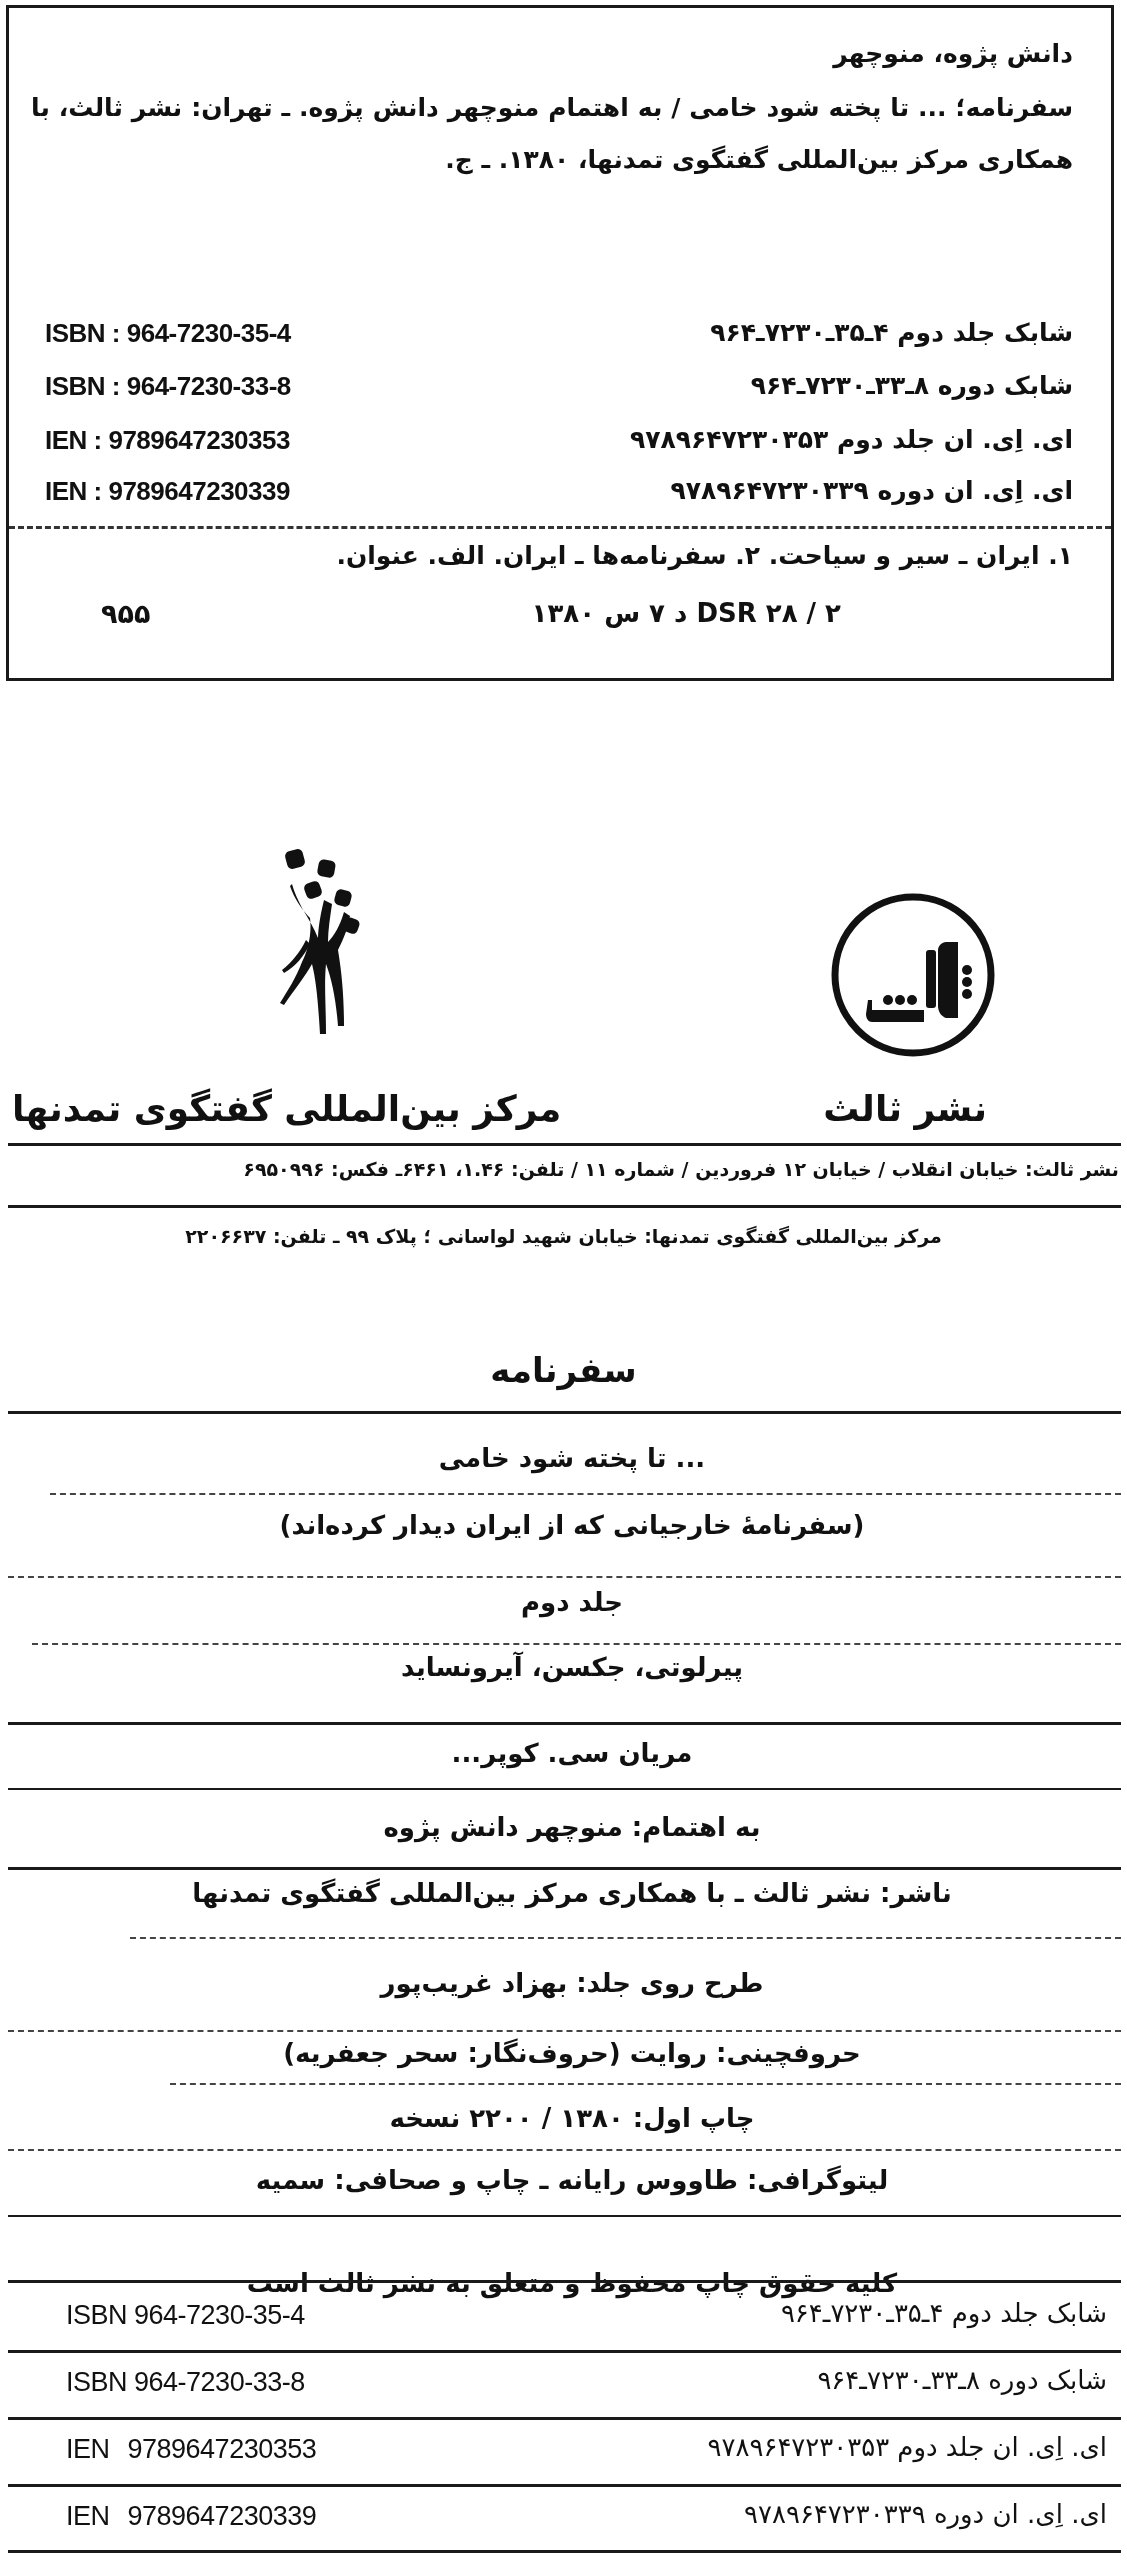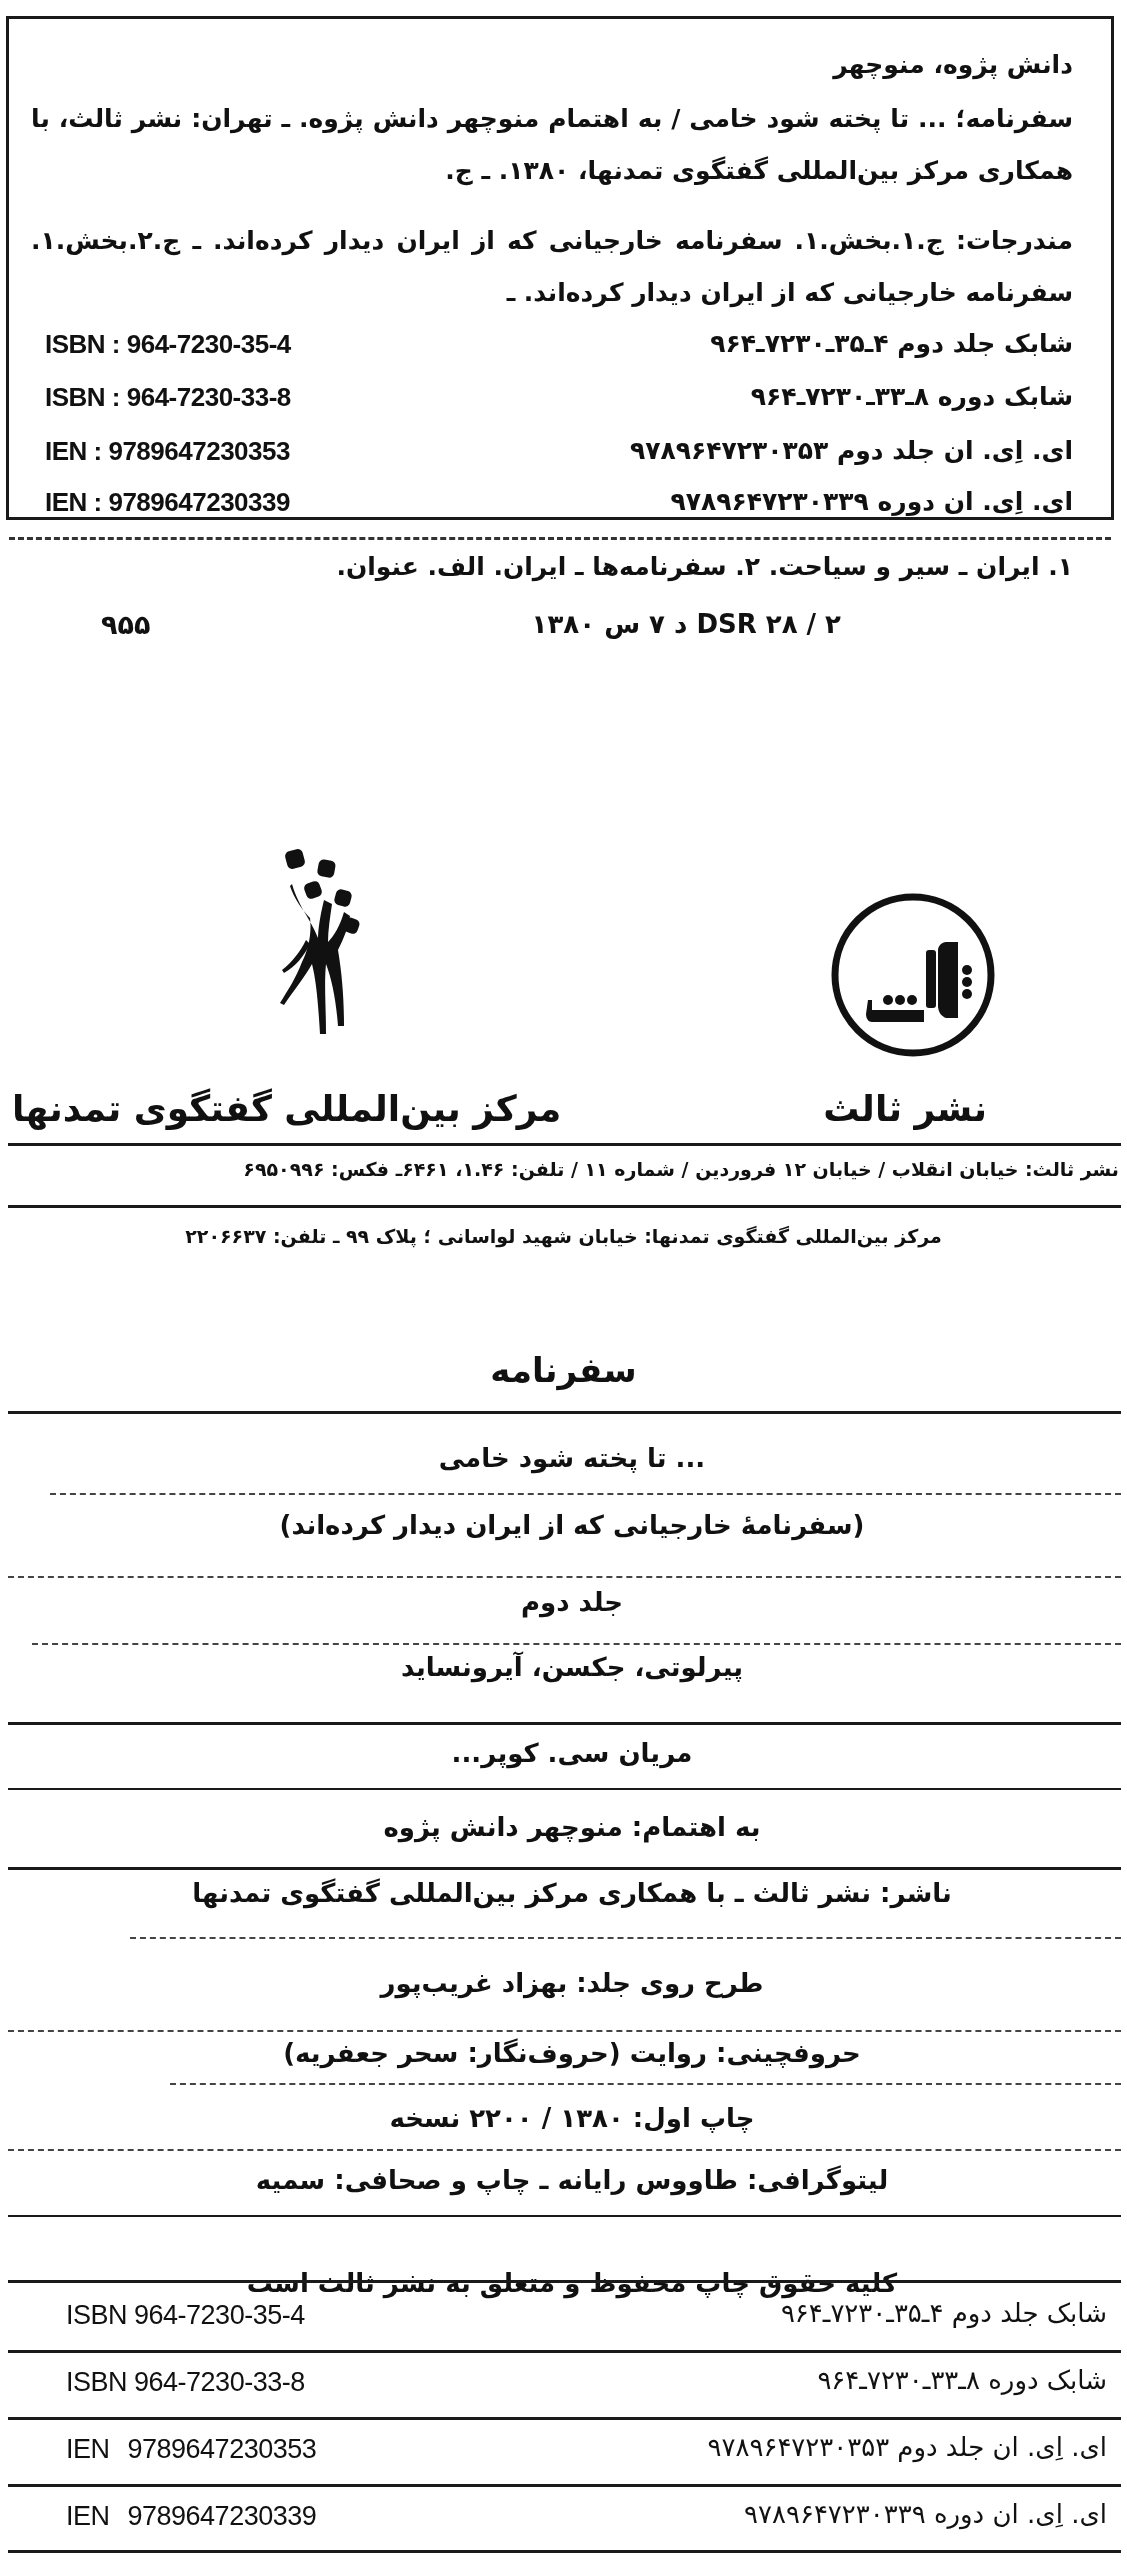--- a/index.html
+++ b/index.html
@@ -5,21 +5,21 @@
   html, body { margin: 0; padding: 0; background: #ffffff; }
   body {
     width: 1127px; height: 2560px; position: relative; overflow: hidden;
     font-family: "DejaVu Sans", sans-serif; color: #111111;
   }
   .rtl { direction: rtl; unicode-bidi: embed; }
   .ltr { direction: ltr; unicode-bidi: embed; }
 
   
   .catalog-box {
-    position: absolute; left: 6px; top: 16px; width: 1108px; height: 504px;
+    position: absolute; left: 6px; top: 5px; width: 1108px; height: 676px;
     border: 3px solid #1a1a1a; box-sizing: border-box;
   }
   .cat-line {
     position: absolute; right: 38px; font-size: 25px; font-weight: bold; line-height: 36px;
     white-space: nowrap;
   }
   .cat-para {
     position: absolute; right: 38px; left: 22px; font-size: 25px; font-weight: bold;
     line-height: 52px; text-align: justify; text-align-last: right;
   }
@@ -68,21 +68,20 @@
   .isbn-row .fa { position: absolute; right: 14px; top: 8px; font-size: 26px; white-space: nowrap; }
   .isbn-row .en { position: absolute; left: 22px; top: 10px; font-family: "Liberation Sans", sans-serif; font-size: 27px; white-space: nowrap; letter-spacing: -0.5px; margin-left: 36px; }
   .isbn-row .en .gap { display: inline-block; width: 18px; }
 </style>
 </head>
 <body>
 
 <div class="catalog-box">
   <div class="cat-line rtl" style="top:28px;">دانش پژوه، منوچهر</div>
   <div class="cat-para rtl" style="top:74px;">سفرنامه؛ ... تا پخته شود خامی / به اهتمام منوچهر دانش پژوه. ـ تهران: نشر ثالث، با همکاری مرکز بین‌المللی گفتگوی تمدنها، ۱۳۸۰. ـ ج.</div>
-  <div class="cat-para rtl" style="top:196px;">مندرجات: ج.۱.بخش.۱. سفرنامه خارجیانی که از ایران دیدار کرده‌اند. ـ ج.۲.بخش.۱. سفرنامه خارجیانی که از ایران دیدار کرده‌اند. ـ</div>
 
   <div class="code-row" style="top:310px;">
     <span class="fa rtl">شابک جلد دوم ۴ـ۳۵ـ۷۲۳۰ـ۹۶۴</span>
     <span class="en ltr">ISBN : 964-7230-35-4</span>
   </div>
   <div class="code-row" style="top:363px;">
     <span class="fa rtl">شابک دوره ۸ـ۳۳ـ۷۲۳۰ـ۹۶۴</span>
     <span class="en ltr">ISBN : 964-7230-33-8</span>
   </div>
   <div class="code-row" style="top:417px;">

